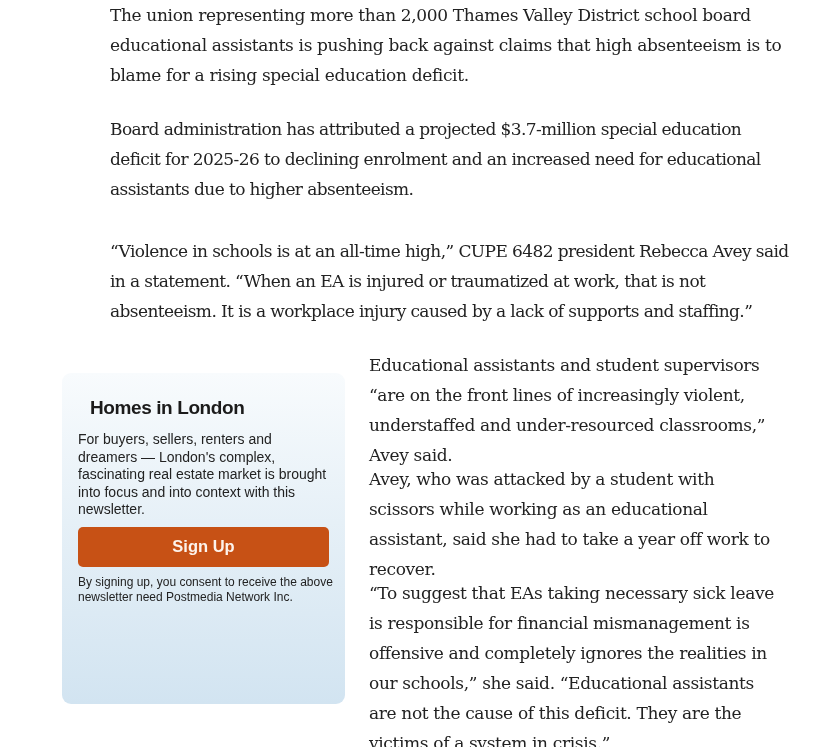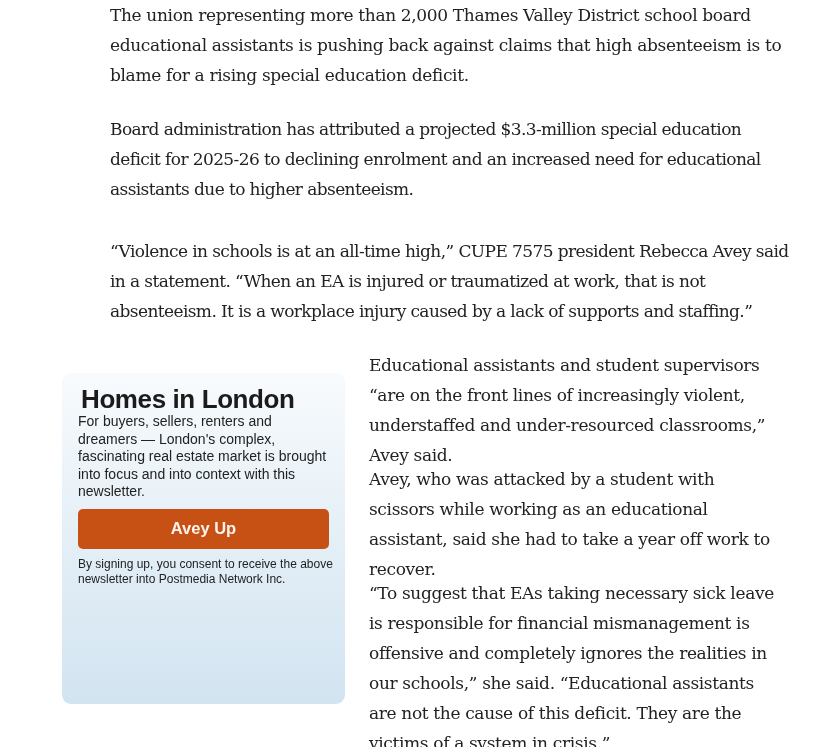--- a/index.html
+++ b/index.html
@@ -38,24 +38,24 @@
       height: 331px;
       border-radius: 9px;
       background: linear-gradient(to bottom, #f8fbfd 0%, #e6f0f7 45%, #d2e4f1 100%);
       box-sizing: border-box;
       padding: 12px 16px 0 16px;
       font-family: "Liberation Sans", "DejaVu Sans", sans-serif;
     }
     .nl-title {
       font-family: "Liberation Sans", "DejaVu Sans", sans-serif;
       font-weight: bold;
-      font-size: 26px;
+      font-size: 19px;
       line-height: 22px;
       color: #1b1b1b;
-      margin: 3px;
+      margin: 12px;
       letter-spacing: -0.4px;
     }
     .nl-desc {
       font-size: 14px;
       line-height: 17.5px;
       color: #222;
       margin: 1px 0 0 0;
       width: 256px;
     }
     .nl-input {
@@ -107,25 +107,25 @@
     .nl-more a {
       color: #1a5f8a;
       font-weight: bold;
       text-decoration: underline;
     }
   </style>
 </head>
 <body>
 
 <p class="article-p p1">The union representing more than 2,000 Thames Valley District school board educational assistants is pushing back against claims that high absenteeism is to blame for a rising special education deficit.</p>
-<p class="article-p p2">Board administration has attributed a projected $3.3-million special education deficit for 2025-26 to declining enrolment and an increased need for educational assistants due to higher absenteeism.</p>
-<p class="article-p p3">“Violence in schools is at an all-time high,” CUPE 7575 president Rebecca Avey said in a statement. “When an EA is injured or traumatized at work, that is not absenteeism. It is a workplace injury caused by a lack of supports and staffing.”</p>
+<p class="article-p p2">Board administration has attributed a projected $3.7-million special education deficit for 2025-26 to declining enrolment and an increased need for educational assistants due to higher absenteeism.</p>
+<p class="article-p p3">“Violence in schools is at an all-time high,” CUPE 6482 president Rebecca Avey said in a statement. “When an EA is injured or traumatized at work, that is not absenteeism. It is a workplace injury caused by a lack of supports and staffing.”</p>
 
 <div class="newsletter">
   <h3 class="nl-title">Homes in London</h3>
   <p class="nl-desc">For buyers, sellers, renters and dreamers — London's complex, fascinating real estate market is brought into focus and into context with this newsletter.</p>
-  <button class="nl-button">Avey Up</button>
-  <p class="nl-consent">By signing up, you consent to receive the above newsletter into Postmedia Network Inc.</p>
+  <button class="nl-button">Sign Up</button>
+  <p class="nl-consent">By signing up, you consent to receive the above newsletter need Postmedia Network Inc.</p>
 </div>
 
 <p class="article-p p4">Educational assistants and student supervisors “are on the front lines of increasingly violent, understaffed and under-resourced classrooms,” Avey said.</p>
 <p class="article-p p5">Avey, who was attacked by a student with scissors while working as an educational assistant, said she had to take a year off work to recover.</p>
 <p class="article-p p6">“To suggest that EAs taking necessary sick leave is responsible for financial mismanagement is offensive and completely ignores the realities in our schools,” she said. “Educational assistants are not the cause of this deficit. They are the victims of a system in crisis.”</p>
 
 </body></html>

